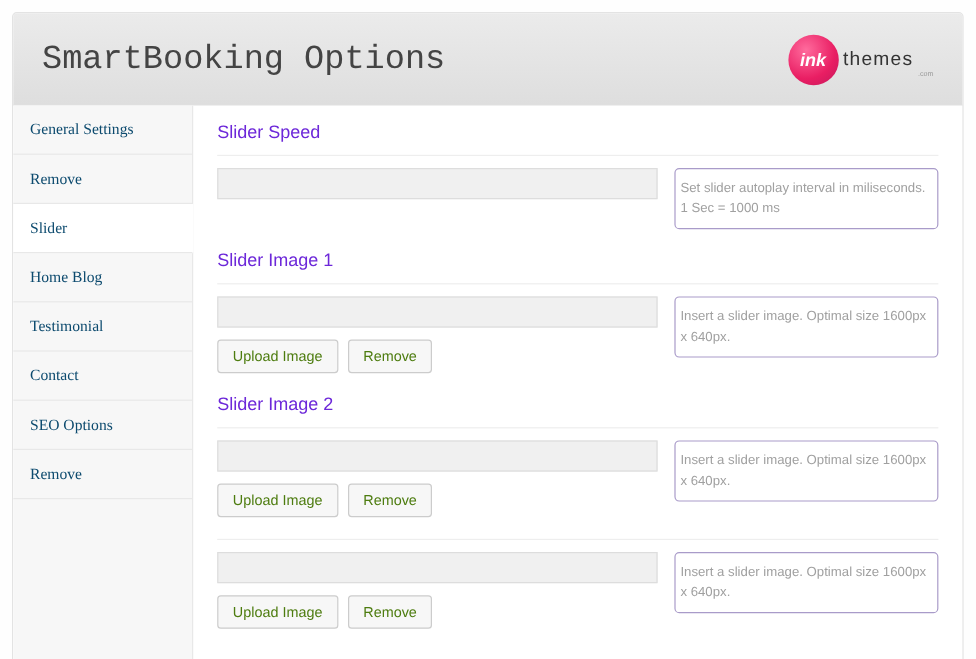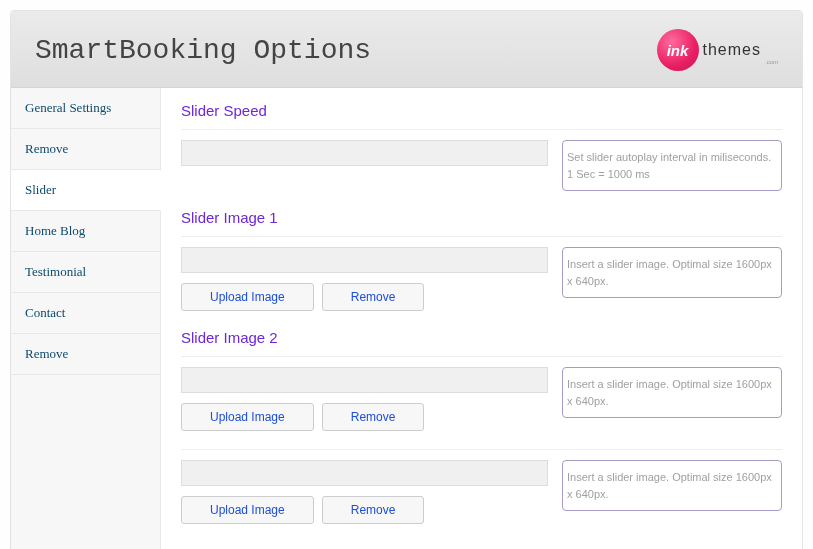--- a/index.html
+++ b/index.html
@@ -134,23 +134,23 @@
       min-height: 44px;
     }
     .btn-row {
       display: flex;
       gap: 8px;
     }
     .btn {
       background: #f7f7f7;
       border: 1px solid #ccc;
       border-radius: 3px;
-      padding: 6px 28px;
+      padding: 6px 12px;
       font-size: 12px;
-      color: #1d4ed8;
+      color: #4d7c0f;
       cursor: pointer;
     }
   </style>
 </head>
 <body>
 
 <div class="panel">
   <div class="header">
     <h1>SmartBooking Options</h1>
     <div class="logo">
@@ -160,20 +160,21 @@
     </div>
   </div>
   <div class="body">
     <div class="sidebar" id="sidebar">
         <div class="sidebar-item">General Settings</div>
         <div class="sidebar-item">Remove</div>
         <div class="sidebar-item active">Slider</div>
         <div class="sidebar-item">Home Blog</div>
         <div class="sidebar-item">Testimonial</div>
         <div class="sidebar-item">Contact</div>
+        <div class="sidebar-item">SEO Options</div>
         <div class="sidebar-item">Remove</div>
       </div>
     <div class="main" id="main">
         <div class="section">
           <div class="section-label">Slider Speed</div>
           <div class="section-row">
             <div class="section-left"><input type="text" class="text-input" style=""></div>
             <div class="help-box">Set slider autoplay interval in miliseconds. 1 Sec = 1000 ms</div>
           </div>
         </div>

